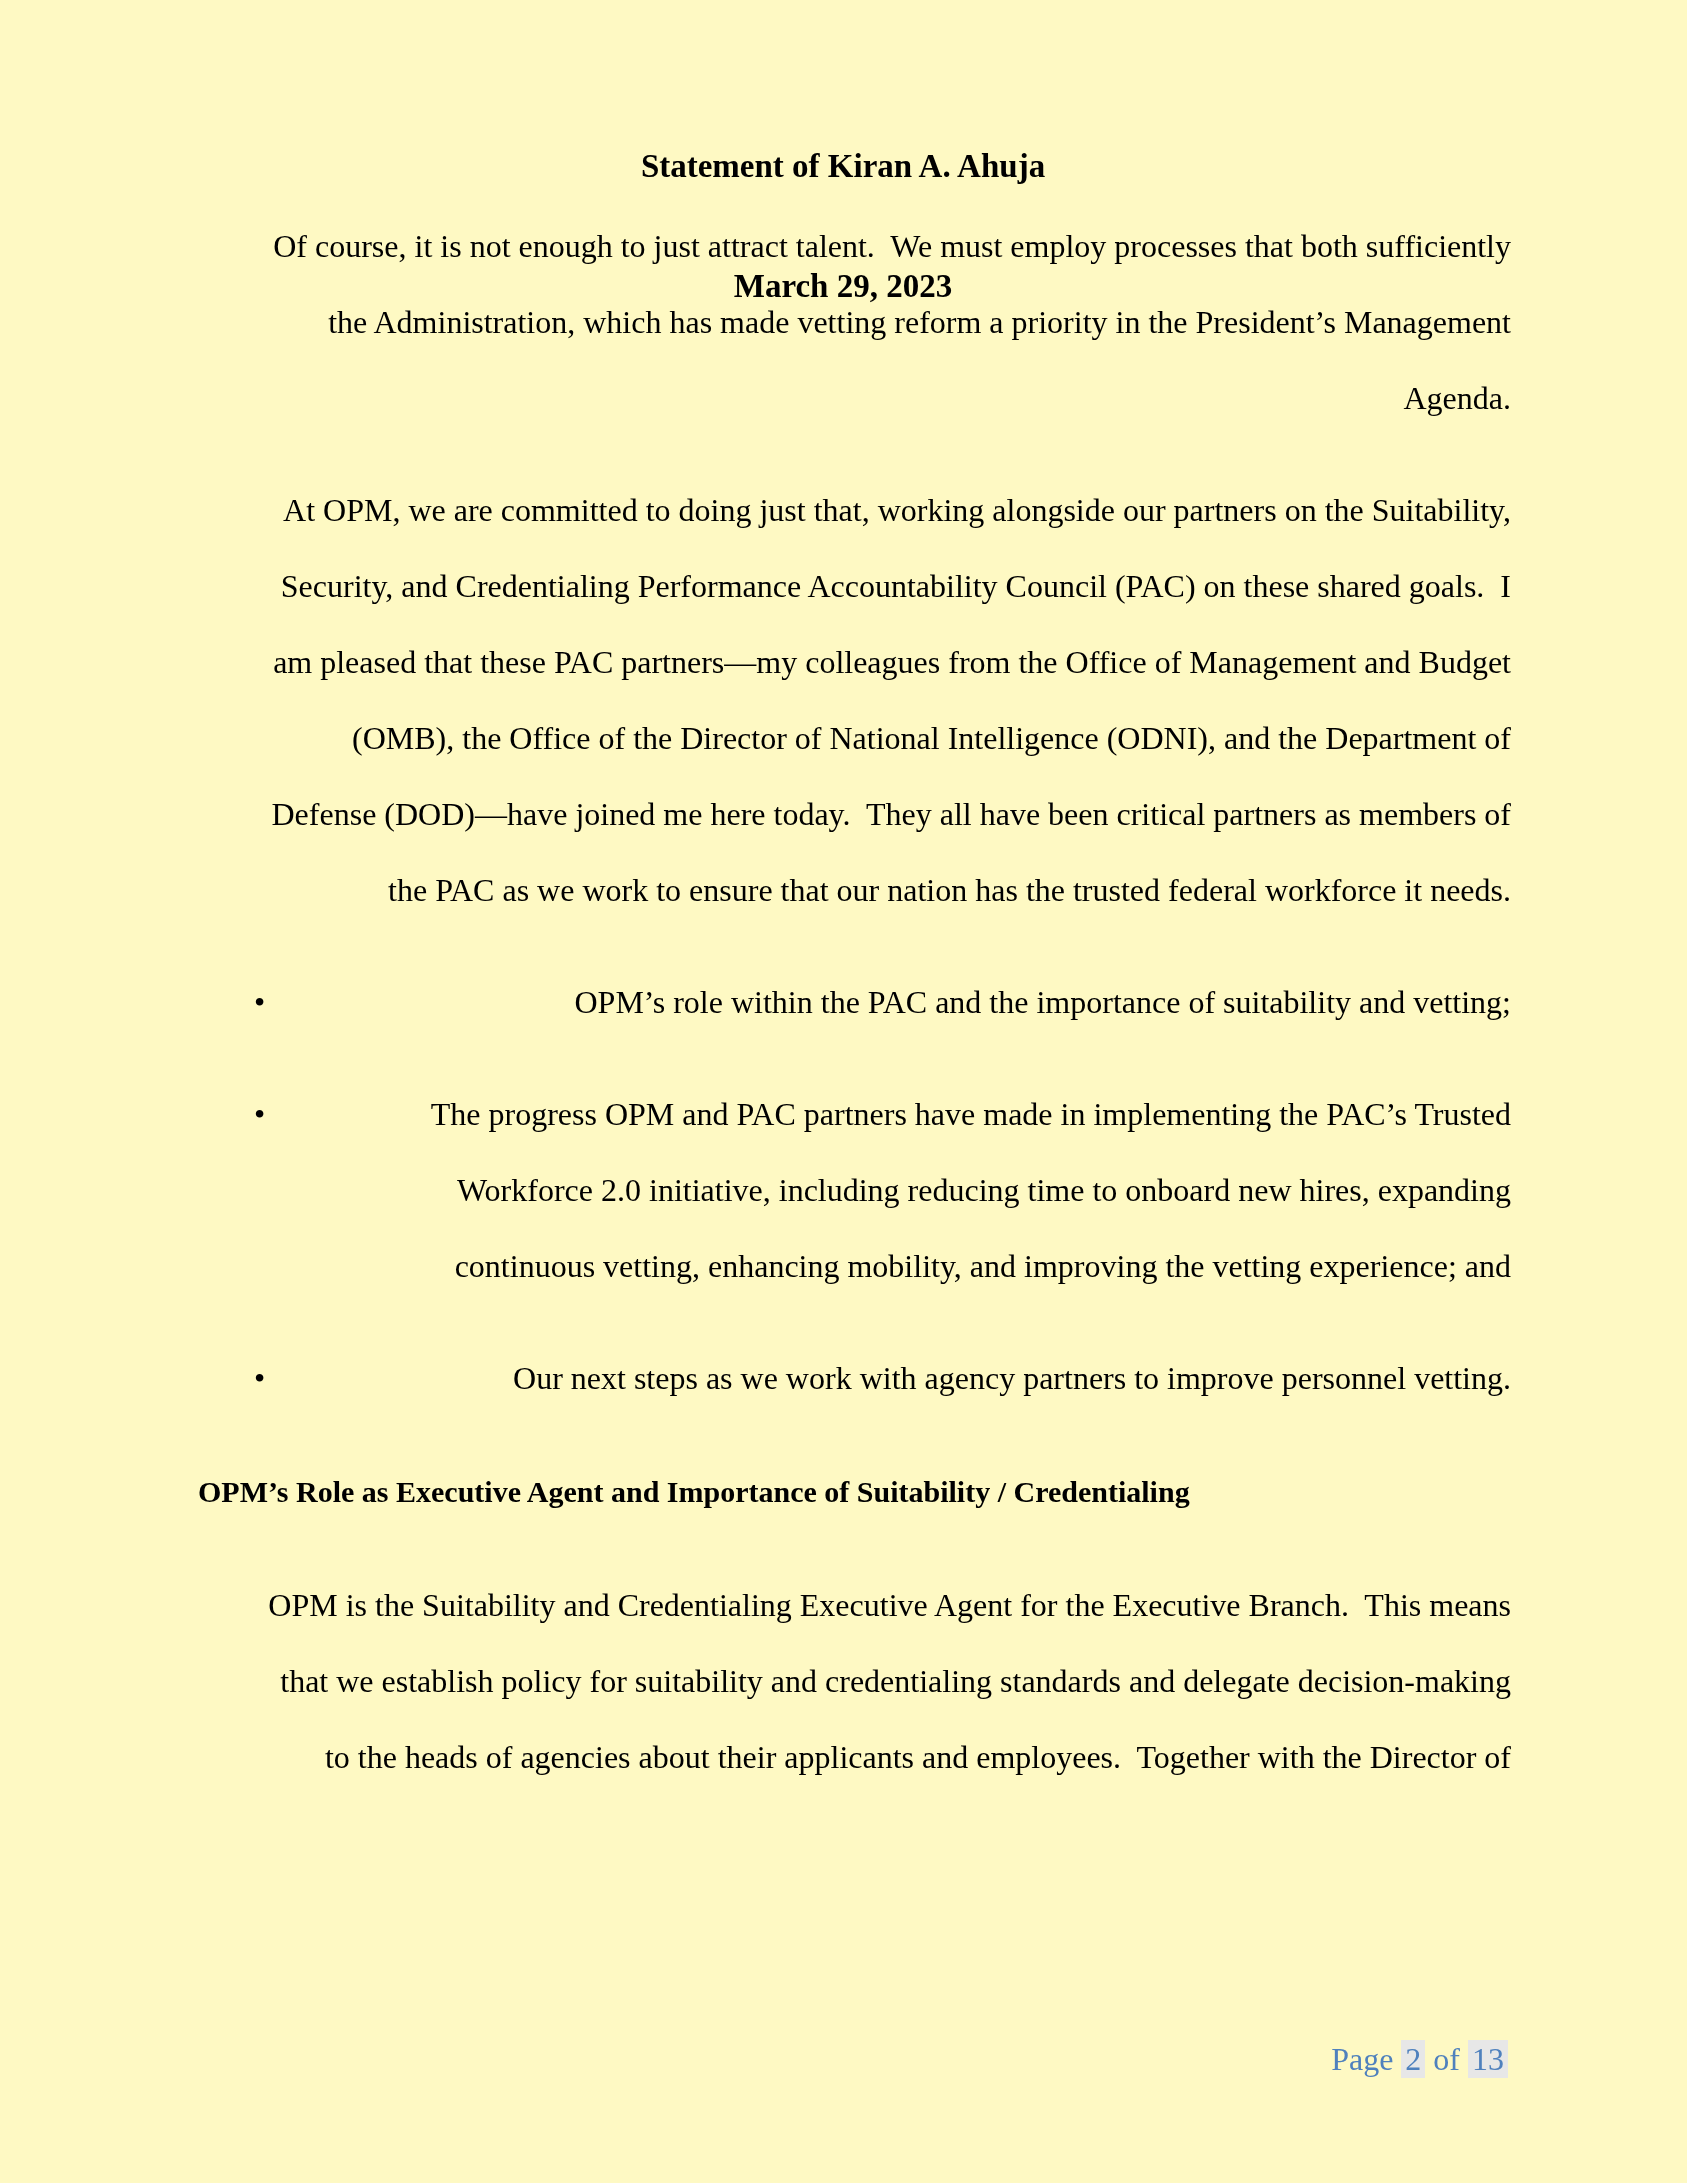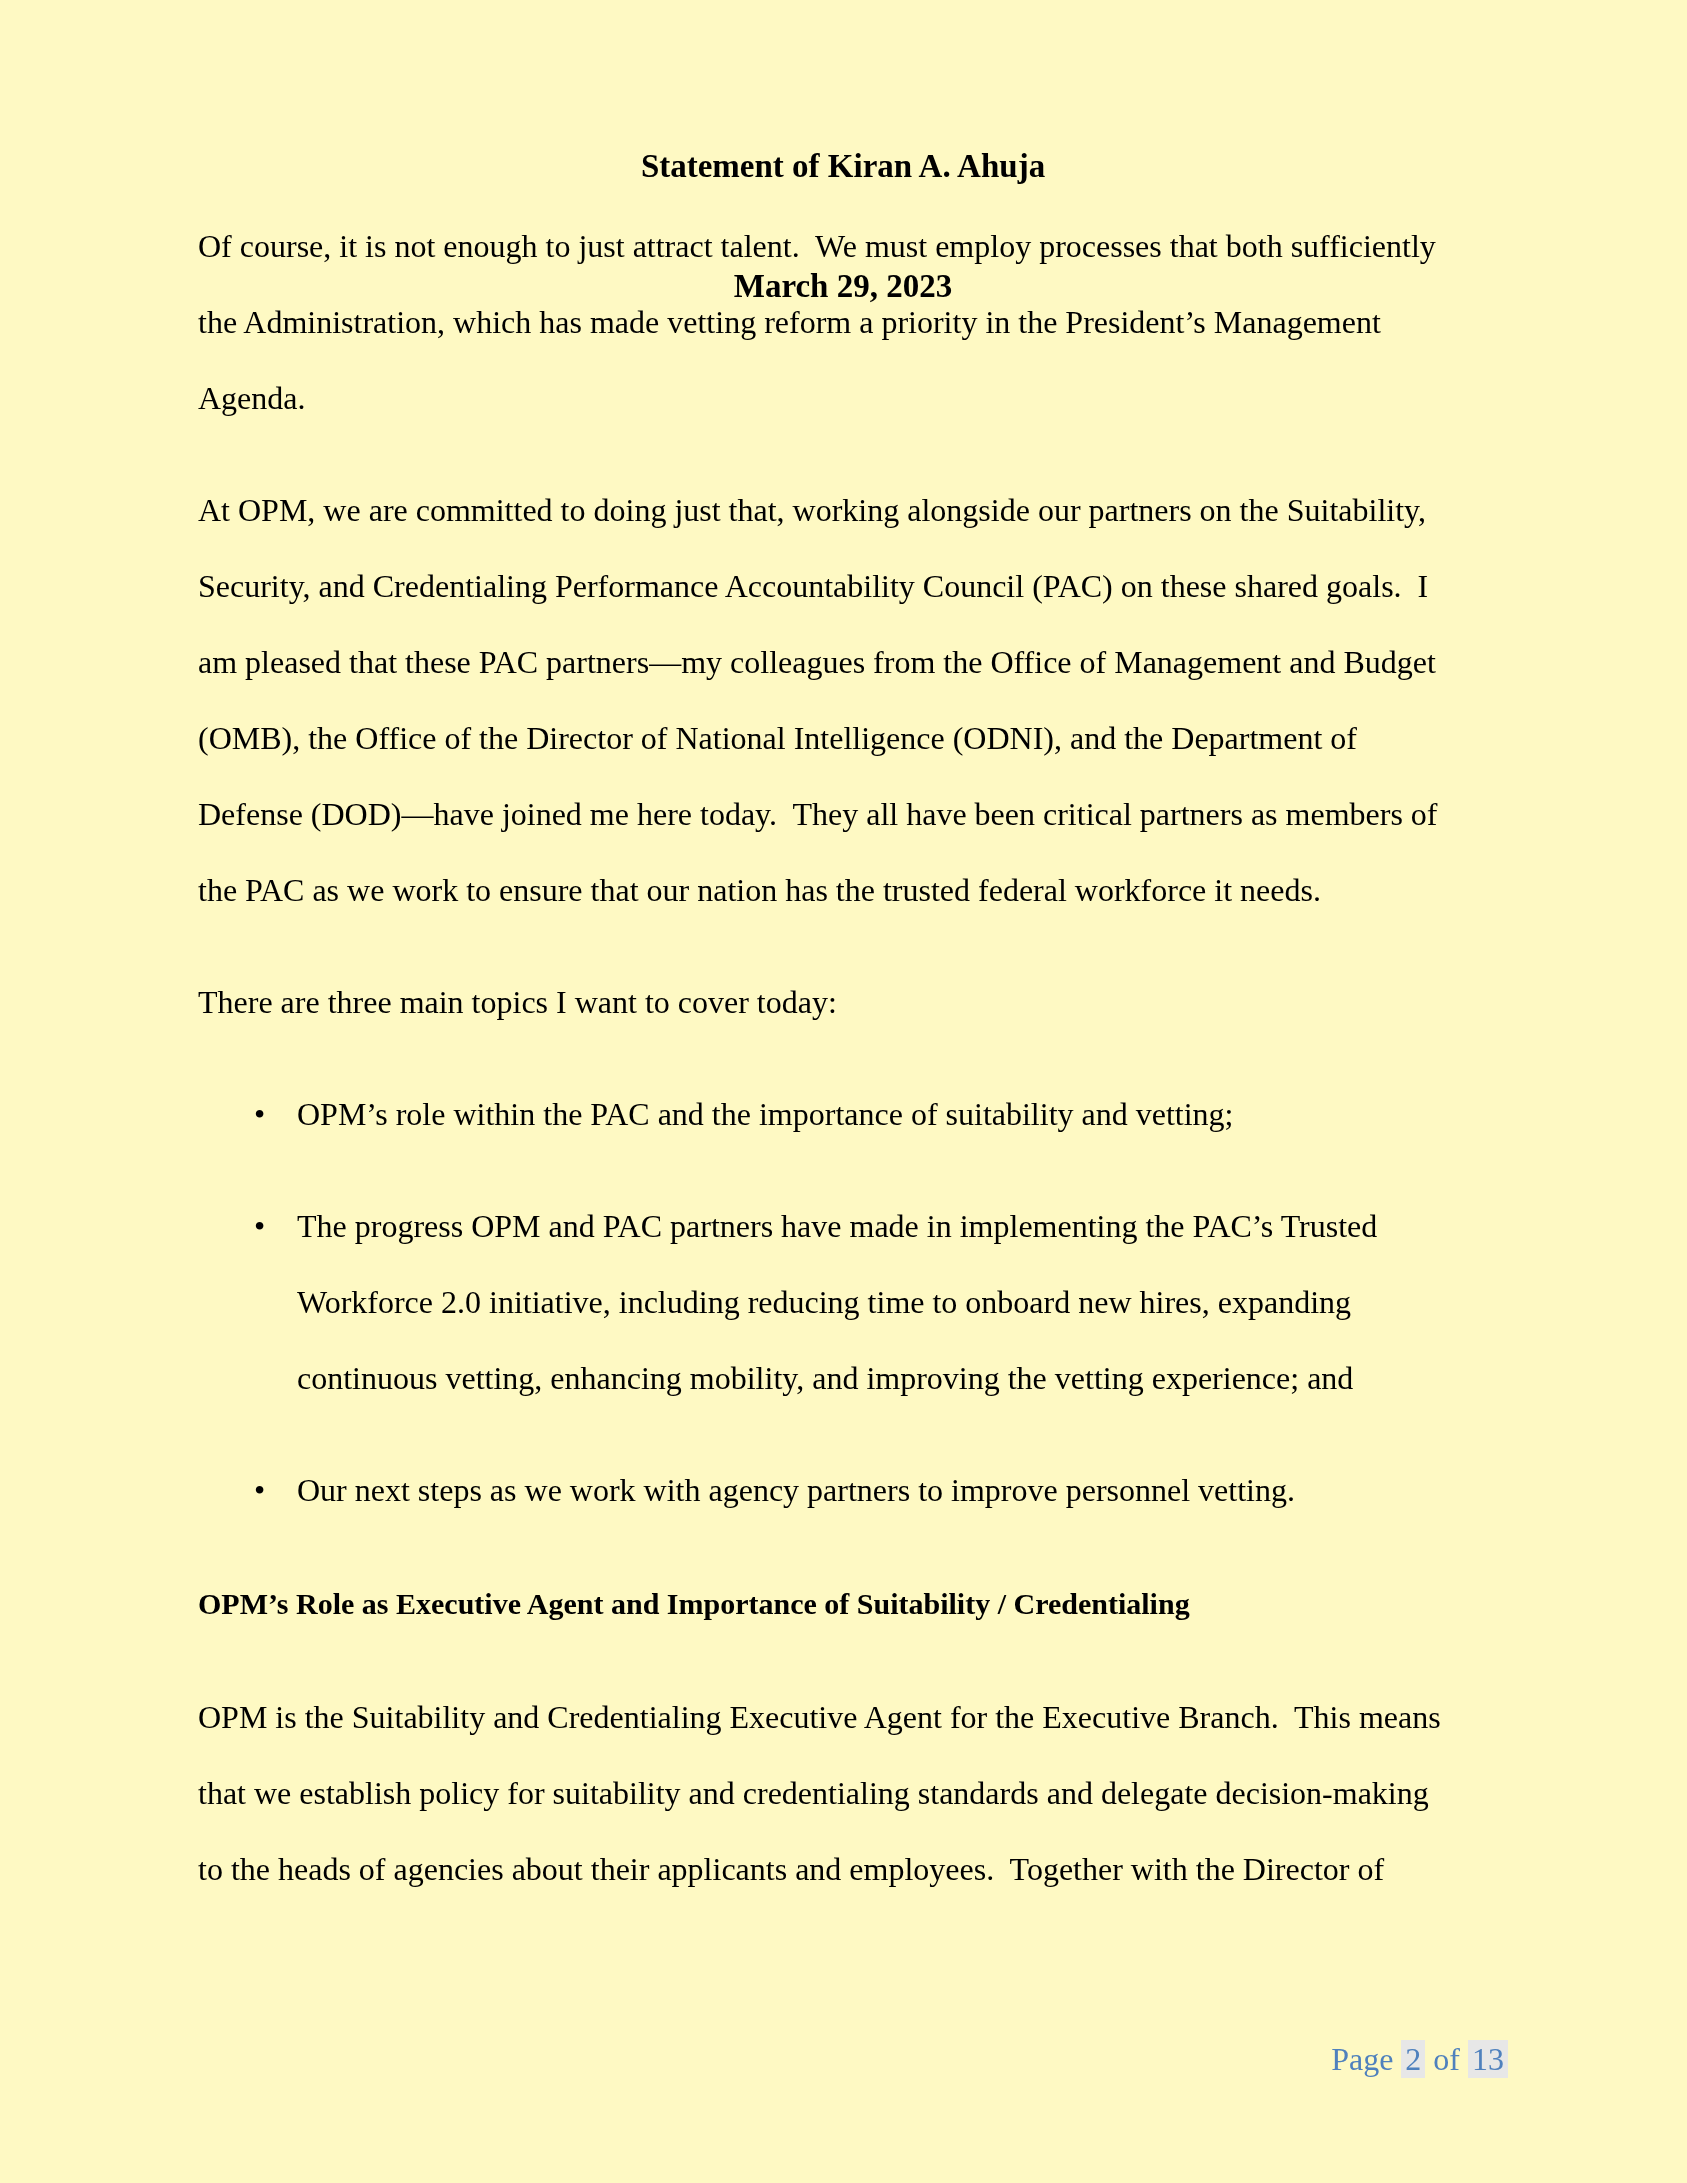--- a/index.html
+++ b/index.html
@@ -30,20 +30,21 @@
   .doc-body {
     position: absolute;
     top: 208px;
     left: 198px;
     width: 1313px;
     font-size: 32px;
   }
   .line {
     line-height: 76px;
     white-space: pre;
+    text-align: right;
   }
   .para {
     margin: 0 0 36px 0;
   }
   .bullet-item {
     position: relative;
     padding-left: 99px;
     margin: 0 0 36px 0;
   }
   .bullet-marker {
@@ -94,23 +95,20 @@
 
     <div class="para">
       <div class="line">At OPM, we are committed to doing just that, working alongside our partners on the Suitability,</div>
       <div class="line">Security, and Credentialing Performance Accountability Council (PAC) on these shared goals.  I</div>
       <div class="line">am pleased that these PAC partners—my colleagues from the Office of Management and Budget</div>
       <div class="line">(OMB), the Office of the Director of National Intelligence (ODNI), and the Department of</div>
       <div class="line">Defense (DOD)—have joined me here today.  They all have been critical partners as members of</div>
       <div class="line">the PAC as we work to ensure that our nation has the trusted federal workforce it needs.</div>
     </div>
 
-    <div class="para">
-      <div class="line">There are three main topics I want to cover today:</div>
-    </div>
 
     <div class="bullet-item">
       <span class="bullet-marker">•</span>
       <div class="bullet-text">
         <div class="line">OPM’s role within the PAC and the importance of suitability and vetting;</div>
       </div>
     </div>
 
     <div class="bullet-item">
       <span class="bullet-marker">•</span>

